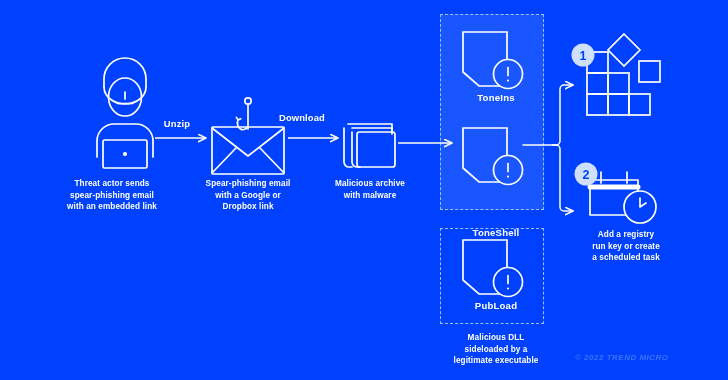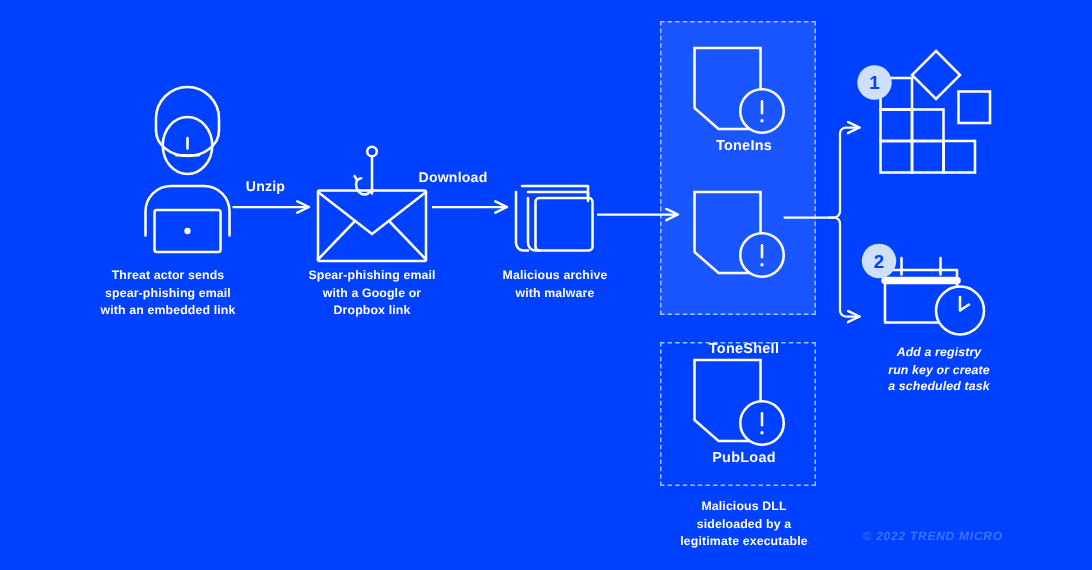--- a/index.html
+++ b/index.html
@@ -63,21 +63,21 @@
     position: absolute;
     box-sizing: border-box;
     border: 1.6px dashed #9fc0ff;
     background: #1a56ff;
   }
   
   #cap-actor   { left: 38px;  top: 178px; width: 148px; }
   #cap-email   { left: 180px; top: 178px; width: 136px; }
   #cap-archive { left: 312px; top: 178px; width: 116px; }
   #cap-pubload { left: 432px; top: 332px; width: 128px; }
-  #cap-persist { left: 566px; top: 229px; width: 120px; font-style: italic; }
+  #cap-persist { left: 566px; top: 229px; width: 120px; }
 
   #lbl-send       { left: 146px; top: 118px; width: 62px; }
   #lbl-download   { left: 262px; top: 112px; width: 80px; }
   #lbl-decompress { left: 386px; top: 103px; width: 82px; }
 
   #name-toneins  { left: 442px; top: 92px;  width: 108px; }
   #name-toneshell{ left: 442px; top: 181px; width: 108px; margin-top: 46px; }
   #name-pubload  { left: 442px; top: 300px; width: 108px; }
 
   #copyright { left: 575px; top: 353px; font-style: italic; }

